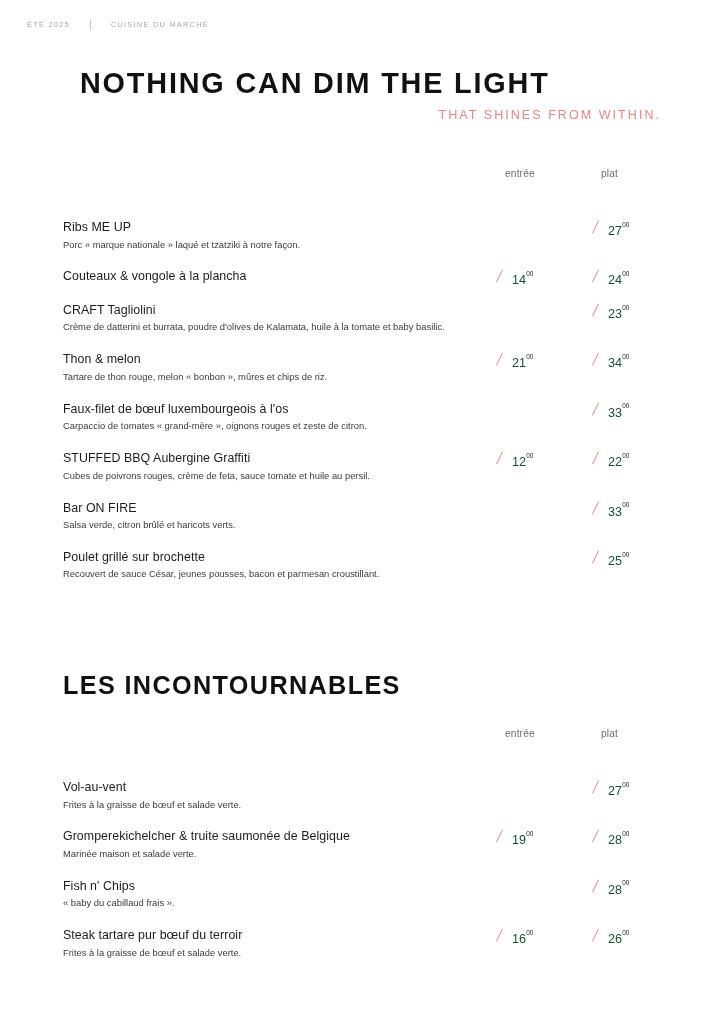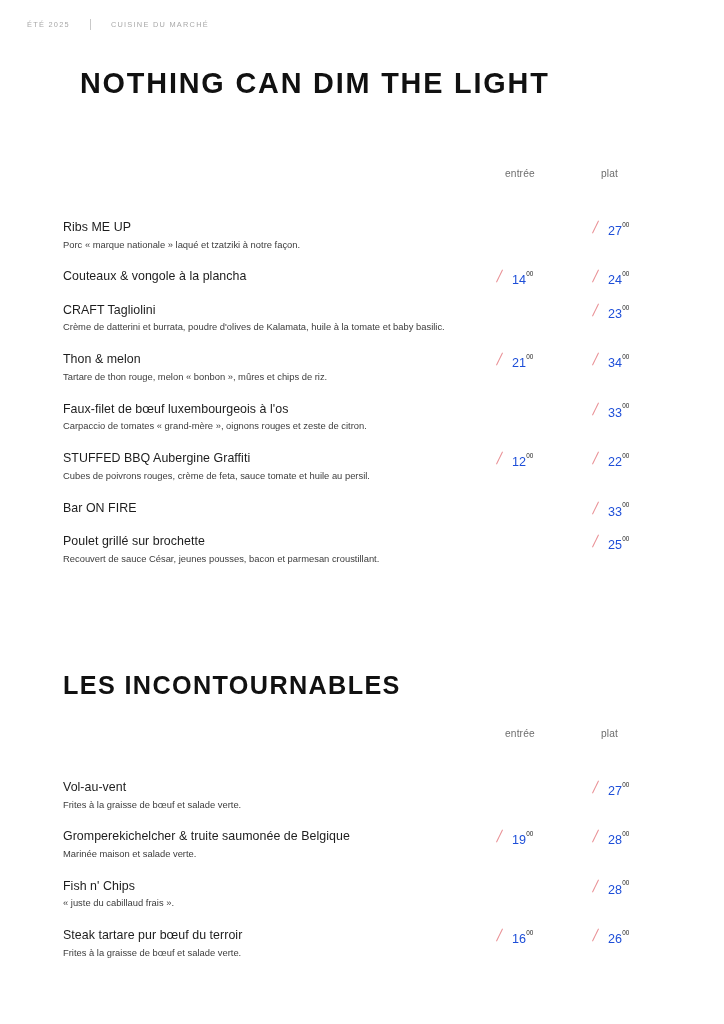--- a/index.html
+++ b/index.html
@@ -164,21 +164,21 @@
     top: -1px;
     width: 1.1px;
     height: 14px;
     background: #e98f94;
     transform: rotate(26deg);
     transform-origin: center;
   }
   .price-amount {
     font-size: 12.6px;
     font-weight: 500;
-    color: #1d4ed8;
+    color: #14532d;
     letter-spacing: 0.1px;
     line-height: 1;
     position: relative;
     top: 1px;
   }
   .price-cents {
     font-size: 6.4px;
     font-weight: 500;
     color: #1d1d1d;
     position: relative;
@@ -193,20 +193,21 @@
 <div class="page">
 
   <div class="meta-bar">
     <span>ÉTÉ 2025</span>
     <span class="meta-sep"></span>
     <span>CUISINE DU MARCHÉ</span>
   </div>
 
   <div class="hero">
     <div class="hero-title">NOTHING CAN DIM THE LIGHT</div>
+    <div class="hero-sub">THAT SHINES FROM WITHIN.</div>
   </div>
 
   <div class="section" id="section-0" style="top:168px;">
     <div class="col-head">
       <span class="ch ch-entree">entrée</span>
       <span class="ch ch-plat">plat</span>
     </div>
     <div class="items" id="items-0" style="margin-top:36px;">
         <div class="item">
           <div class="item-name">Ribs ME UP</div>
@@ -262,20 +263,21 @@
             <span class="slash"></span>
             <span><span class="price-amount">12</span><sup class="price-cents">00</sup></span>
           </div>
           <div class="price price-plat">
             <span class="slash"></span>
             <span><span class="price-amount">22</span><sup class="price-cents">00</sup></span>
           </div>
         </div>
         <div class="item">
           <div class="item-name">Bar ON FIRE</div>
+          <div class="item-desc">Salsa verde, citron brûlé et haricots verts.</div>
           <div class="price price-plat">
             <span class="slash"></span>
             <span><span class="price-amount">33</span><sup class="price-cents">00</sup></span>
           </div>
         </div>
         <div class="item">
           <div class="item-name">Poulet grillé sur brochette</div>
           <div class="item-desc">Recouvert de sauce César, jeunes pousses, bacon et parmesan croustillant.</div>
           <div class="price price-plat">
             <span class="slash"></span>
@@ -307,21 +309,21 @@
             <span class="slash"></span>
             <span><span class="price-amount">19</span><sup class="price-cents">00</sup></span>
           </div>
           <div class="price price-plat">
             <span class="slash"></span>
             <span><span class="price-amount">28</span><sup class="price-cents">00</sup></span>
           </div>
         </div>
         <div class="item">
           <div class="item-name">Fish n' Chips</div>
-          <div class="item-desc">« juste du cabillaud frais ».</div>
+          <div class="item-desc">« baby du cabillaud frais ».</div>
           <div class="price price-plat">
             <span class="slash"></span>
             <span><span class="price-amount">28</span><sup class="price-cents">00</sup></span>
           </div>
         </div>
         <div class="item">
           <div class="item-name">Steak tartare pur bœuf du terroir</div>
           <div class="item-desc">Frites à la graisse de bœuf et salade verte.</div>
           <div class="price price-entree">
             <span class="slash"></span>

